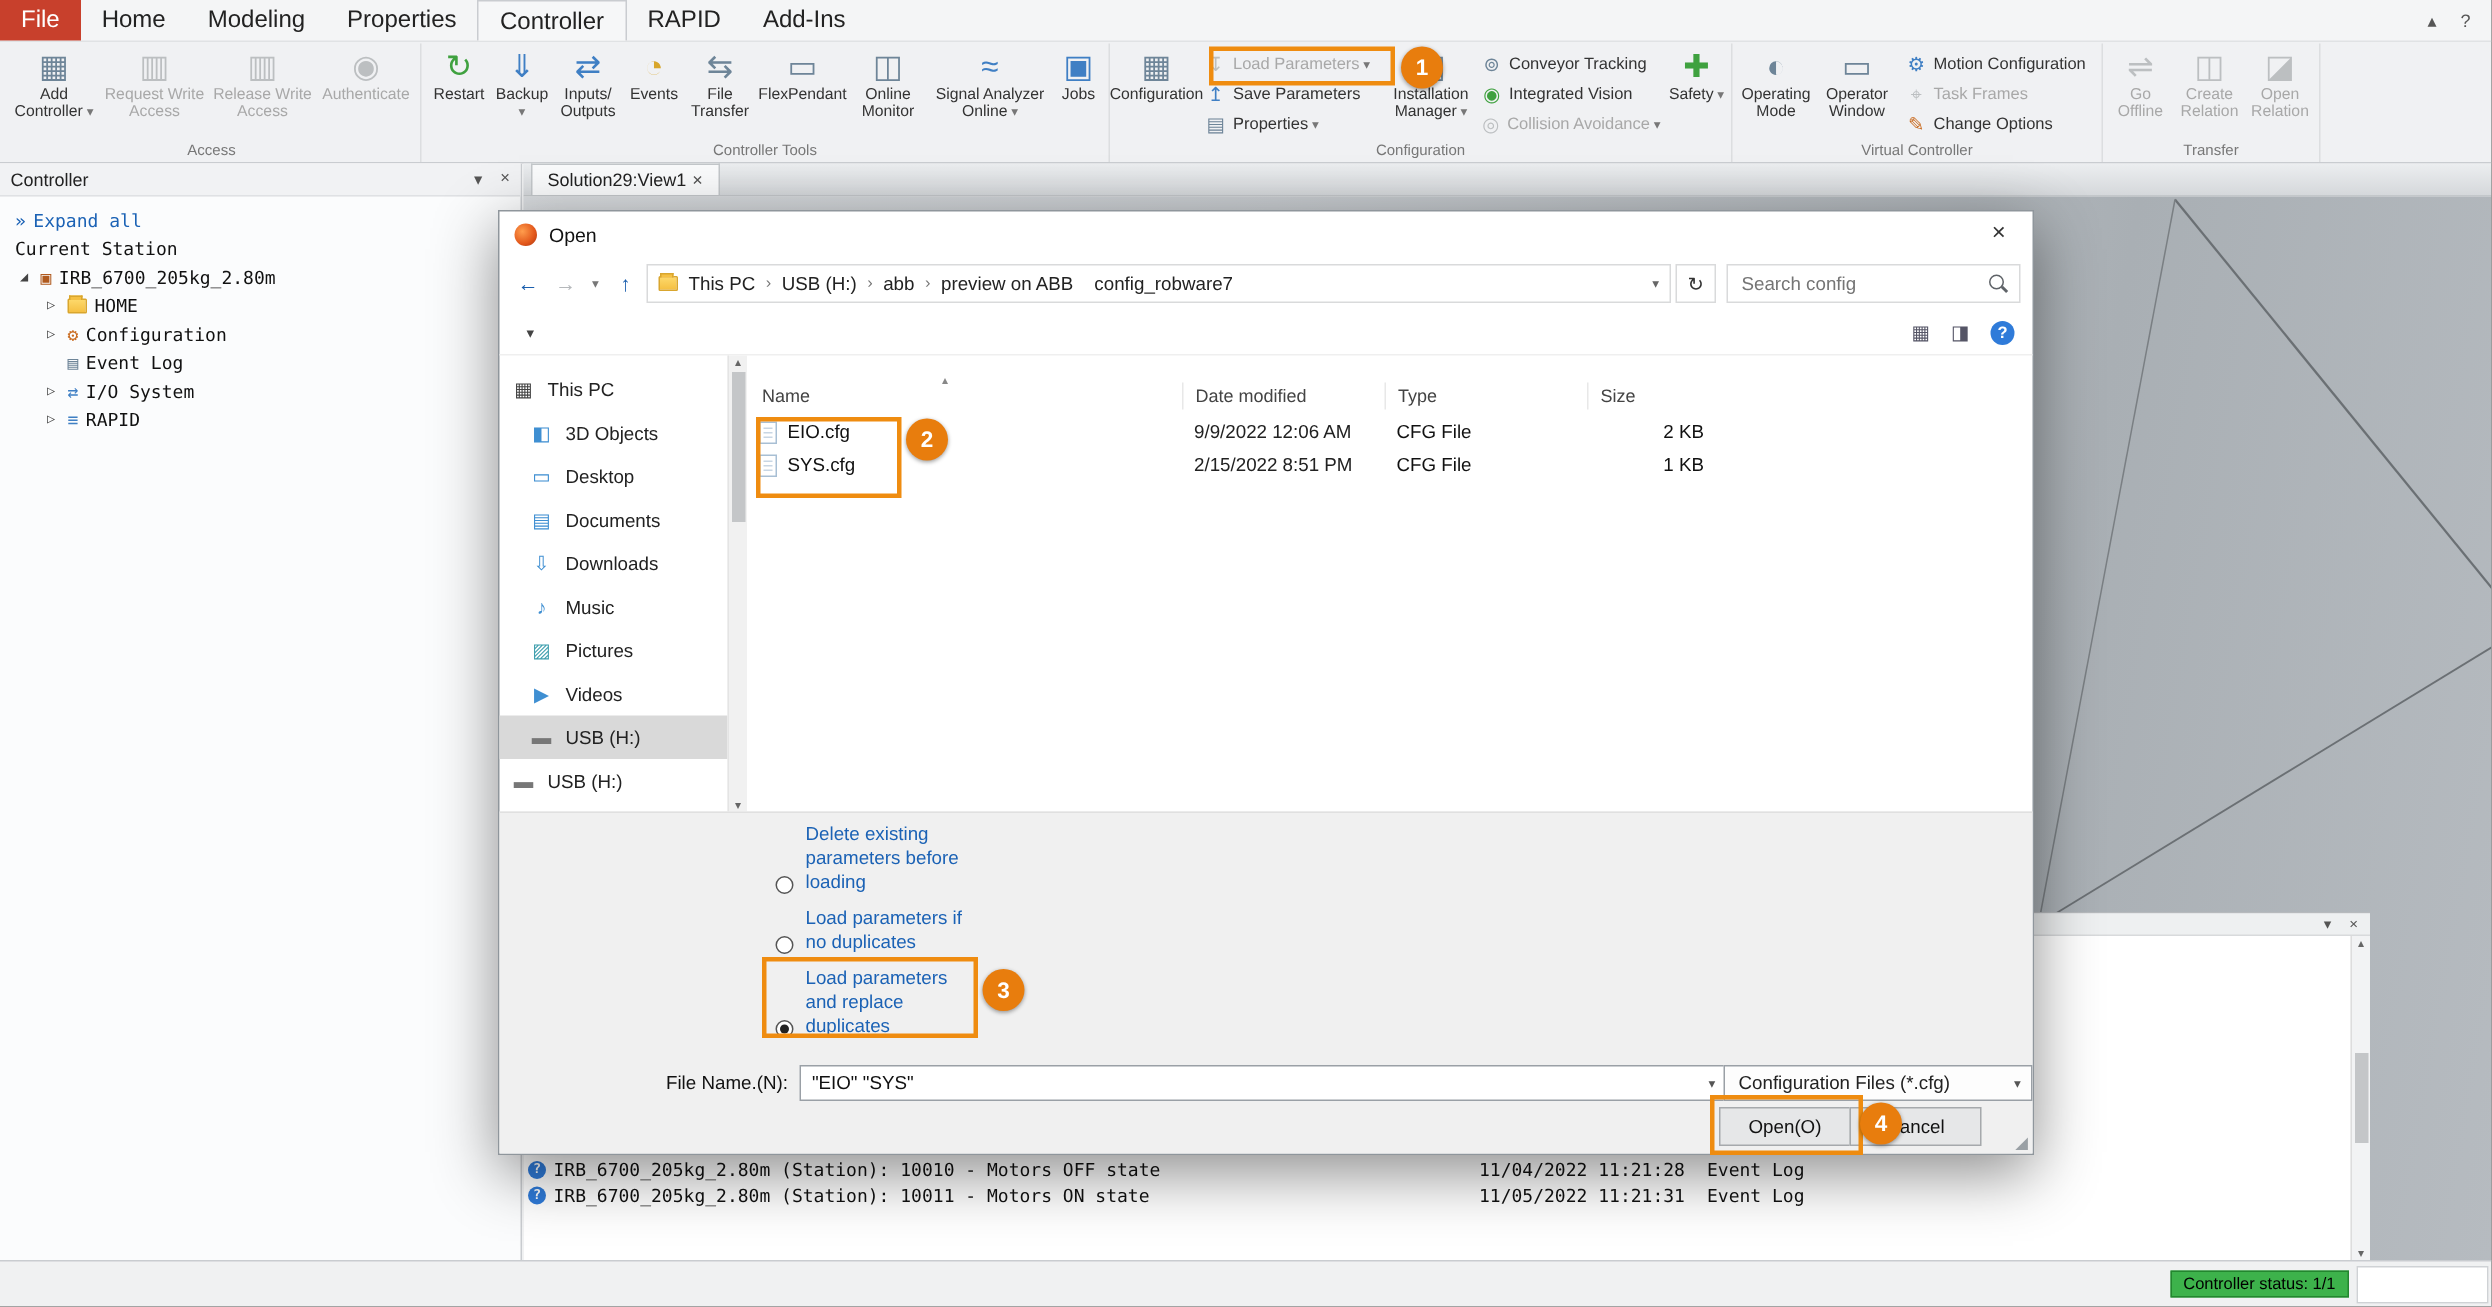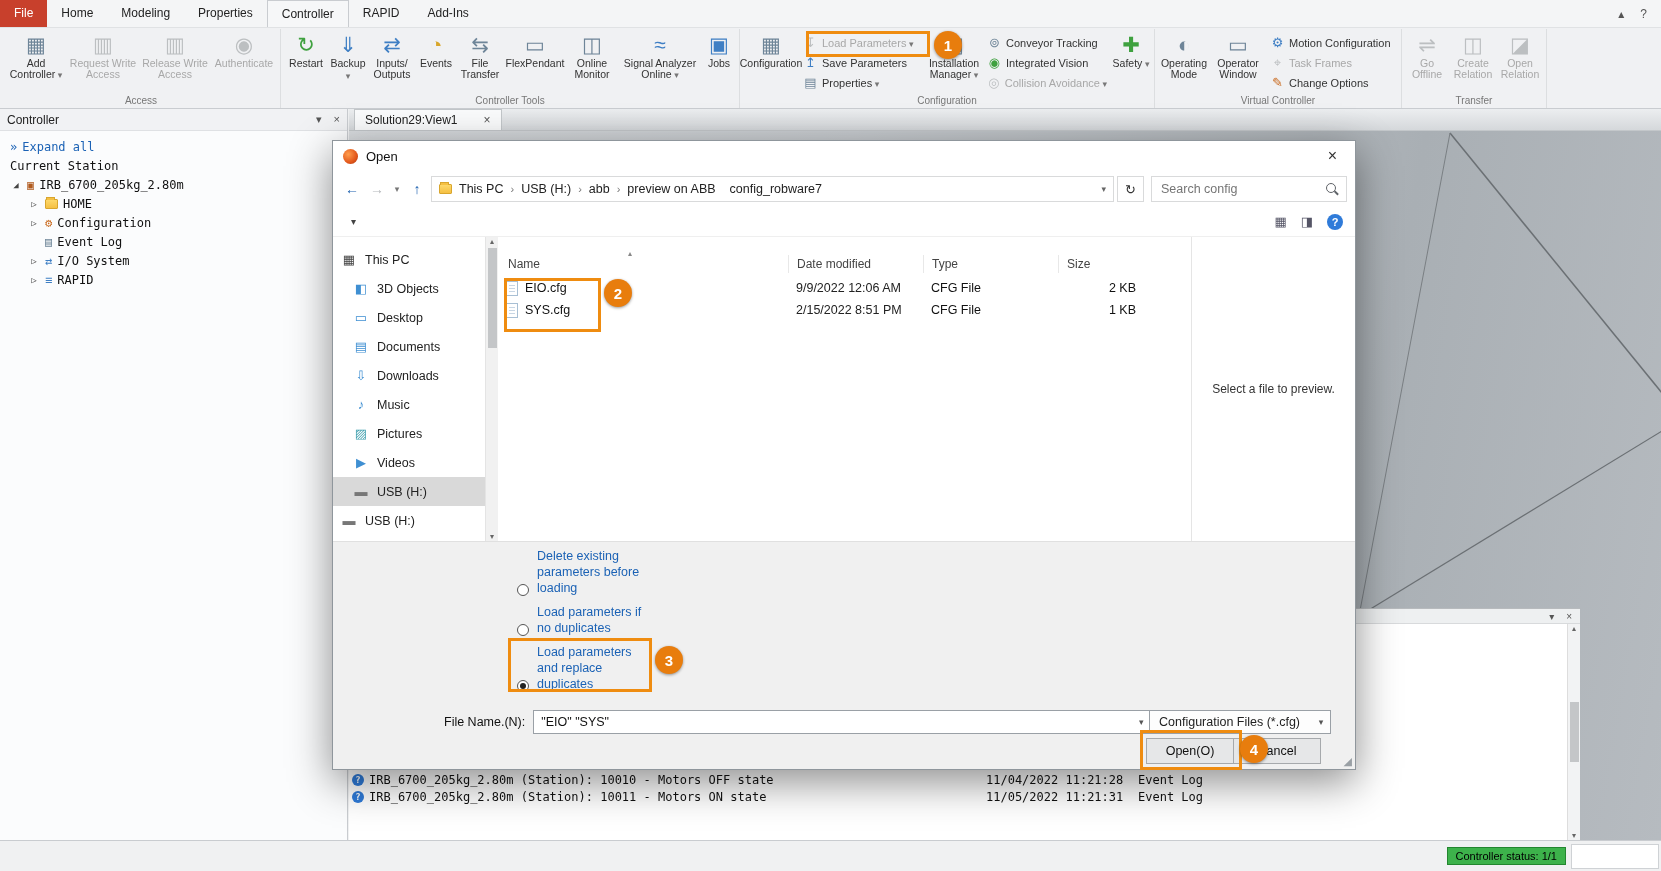--- a/index.html
+++ b/index.html
@@ -3,21 +3,21 @@
 <meta charset="utf-8">
 <style>
   html,body{margin:0;padding:0;background:#555;}
   .app{position:relative;width:1661px;height:871px;overflow:hidden;background:#f0f1f2;
        font-family:"Liberation Sans",sans-serif;font-size:12px;color:#222;}
   .app *{box-sizing:border-box;}
 
   
   .tabbar{position:absolute;left:0;top:0;right:0;height:28px;background:#f4f5f6;
           border-bottom:1px solid #e0e2e4;display:flex;align-items:stretch;}
-  .tab{padding:0 14px;line-height:27px;font-size:12px;color:#222;}
+  .tab{padding:0 14px;line-height:27px;font-size:16px;color:#222;}
   .tab.file{background:#c8402c;color:#fff;}
   .tab.active{background:#f6f7f8;border:1px solid #c9ccd0;border-bottom:none;}
   .tabbar-right{margin-left:auto;display:flex;gap:16px;padding-right:14px;align-items:center;color:#555;font-size:12px;}
 
   
   .ribbon{position:absolute;left:0;top:28px;right:0;height:81px;background:#f0f1f3;
           border-bottom:1px solid #c9ccd0;display:flex;padding:1px 2px 0;}
   .rgroup{display:flex;flex-direction:column;border-right:1px solid #dcdee0;padding:0 3px;}
   .rbody{display:flex;flex:1;align-items:stretch;}
   .rlabel{text-align:center;font-size:10px;color:#777;height:14px;line-height:13px;}
@@ -44,21 +44,21 @@
   .titem.child{padding-left:24px;}
   .texp{width:12px;font-size:9px;color:#444;text-align:center;}
   .tic{font-size:12px;}
   .u{}
   .blue{color:#1b62b5;}
   .robot{color:#b05a1e;}
 
   
   .viewport{position:absolute;left:349px;top:109px;width:1312px;height:731px;}
   .vtabs{height:22px;background:linear-gradient(#eceef0,#d5d8db);border-bottom:1px solid #c3c7ca;}
-  .vtab{display:inline-flex;align-items:center;gap:26px;height:21px;padding:0 10px;background:#fafbfc;
+  .vtab{display:inline-flex;align-items:center;gap:4px;height:21px;padding:0 10px;background:#fafbfc;
         border:1px solid #c3c7ca;border-bottom:none;margin-left:5px;font-size:12px;}
   .vclose{font-size:12px;color:#555;}
   .vcanvas{position:absolute;left:0;top:22px;right:0;bottom:0;
            background:linear-gradient(100deg,#dadde0 0%,#c9cdd1 35%,#a9afb4 75%,#b6bbc0 100%);}
 
   
   .elog{position:absolute;left:349px;top:608px;width:1231px;height:232px;background:#fff;
         border-top:1px solid #b7babd;z-index:3;}
   .elog-head{height:15px;background:#eef0f1;border-bottom:1px solid #d8dadc;display:flex;
              justify-content:flex-end;gap:12px;padding:0 8px;font-size:10px;color:#555;align-items:center;}
@@ -146,21 +146,21 @@
   .rdot{width:12px;height:12px;border-radius:50%;border:1px solid #555;background:#fff;margin-top:2px;
         flex:0 0 12px;position:relative;}
   .rdot.on::after{content:"";position:absolute;left:2px;top:2px;width:6px;height:6px;border-radius:50%;background:#222;}
   .rlab{color:#1b62b5;font-size:12.5px;line-height:16px;width:116px;}
   .fnrow{position:absolute;left:111px;top:168px;display:flex;align-items:center;gap:8px;}
   .fnlabel{font-size:12.5px;color:#111;}
   .fn-combo{width:618px;height:24px;border:1px solid #9aa0a6;background:#fff;display:flex;align-items:center;}
   .fn-combo input{flex:1;border:none;outline:none;padding:0 7px;font-size:12.5px;color:#111;
                   font-family:"Liberation Sans",sans-serif;}
   .combo-caret{width:18px;text-align:center;color:#555;font-size:9px;}
-  .ft-combo{position:absolute;left:816px;top:168px;width:182px;height:24px;border:1px solid #9aa0a6;
+  .ft-combo{position:absolute;left:816px;top:168px;width:206px;height:24px;border:1px solid #9aa0a6;
             background:#fdfdfd;display:flex;align-items:center;padding-left:9px;font-size:12.5px;}
   .ft-combo .combo-caret{margin-left:auto;}
   .dlg-btn{position:absolute;top:196px;width:88px;height:26px;border:1px solid #a6a9ac;background:#e6e7e8;
            font-size:12.5px;font-family:"Liberation Sans",sans-serif;color:#111;}
   .dlg-btn.open{left:813px;}
   .dlg-btn.cancel{left:900px;}
   .grip{position:absolute;right:3px;bottom:1px;font-size:11px;color:#9aa0a5;}
 
   
   .marker{position:absolute;width:28px;height:28px;border-radius:50%;background:#e87d0d;color:#fff;
@@ -548,23 +548,20 @@
         <div class="frow">
           <div class="fname">
               <span class="doc-ic"></span>
             <span>SYS.cfg</span>
             </div>
           <div class="fdate">2/15/2022 8:51 PM</div>
           <div class="ftype">CFG File</div>
           <div class="fsize">1 KB</div>
         </div>
       </div>
-      <div class="preview">
-        <span>Select a file to preview.</span>
-      </div>
     </div>
 
     <div class="dlg-bottom">
       <div class="radios">
         <label class="radio">
           <span class="rdot"></span>
           <span class="rlab">Delete existing parameters before loading</span>
         </label>
         <label class="radio">
           <span class="rdot"></span>

